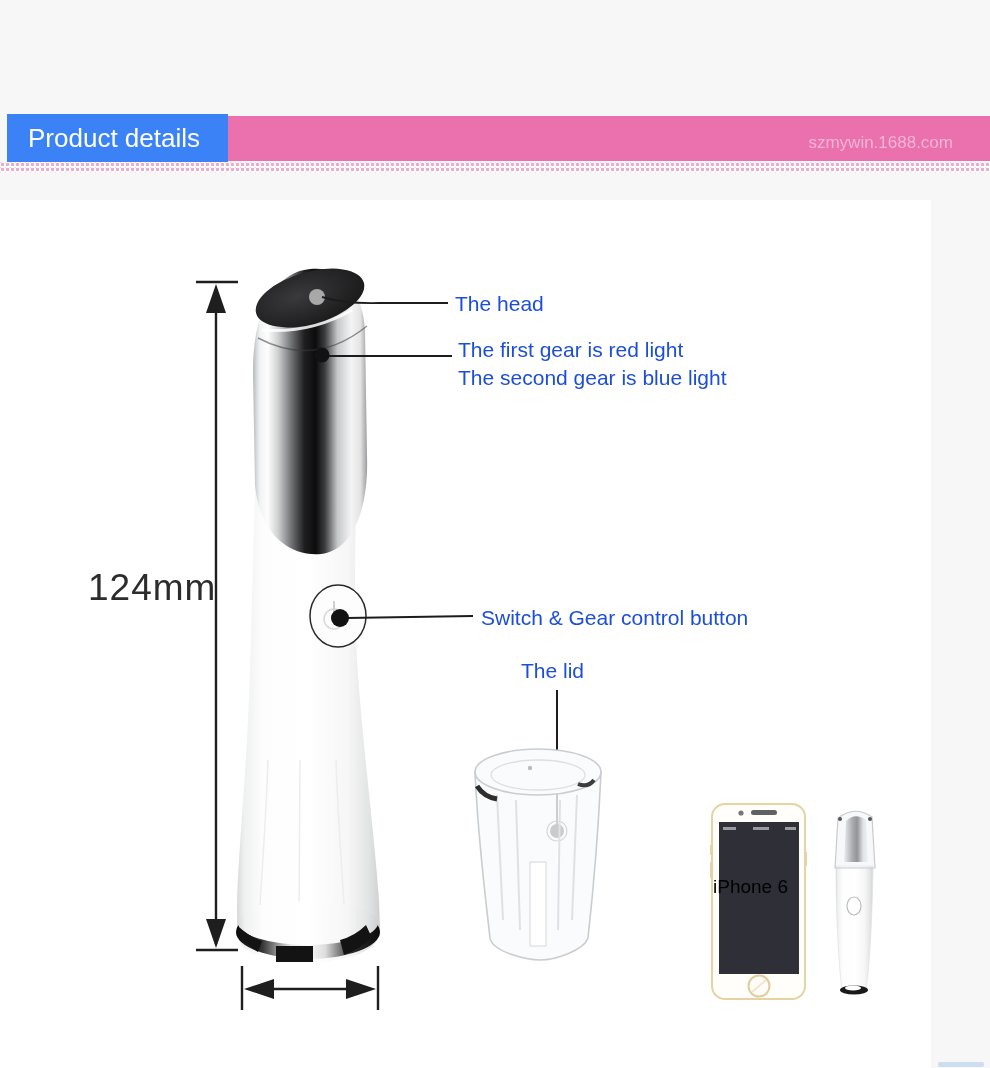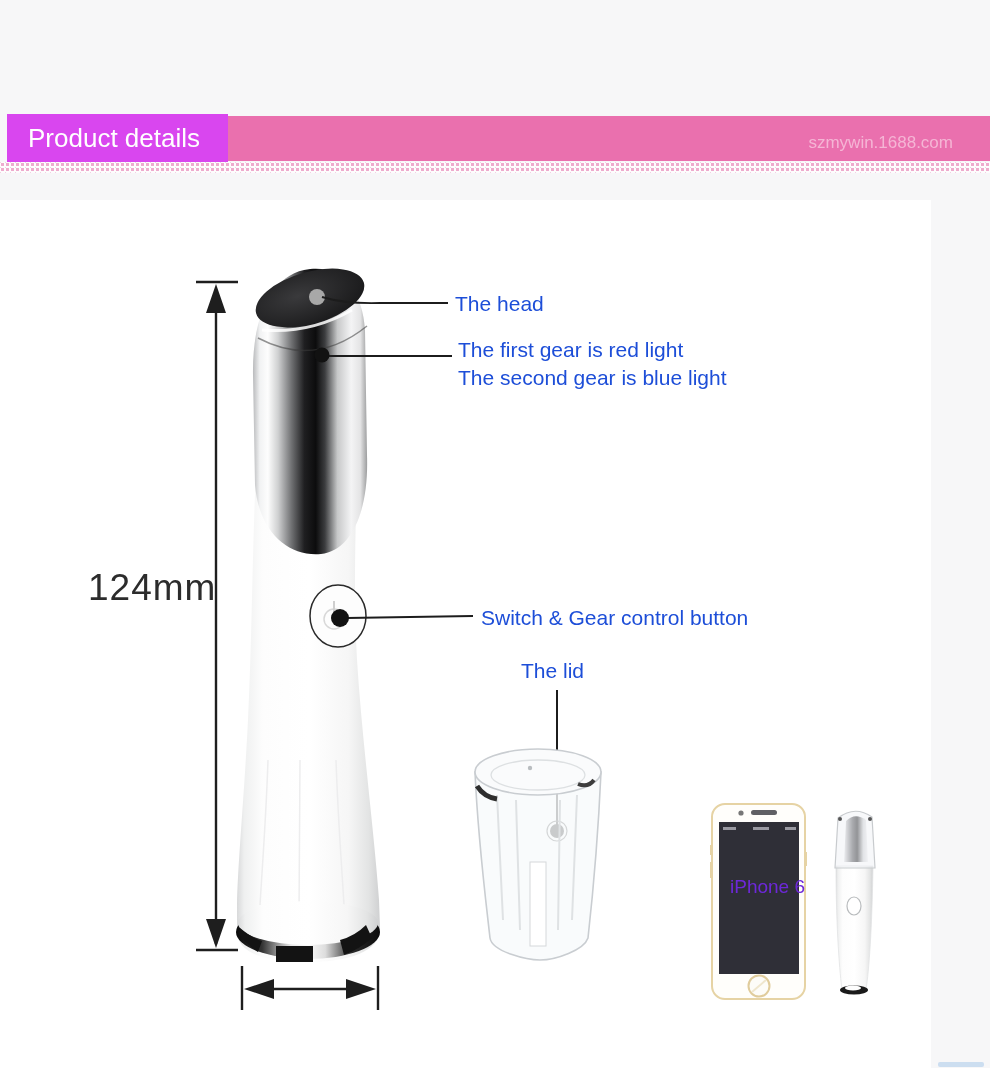--- a/index.html
+++ b/index.html
@@ -1,38 +1,38 @@
 <!DOCTYPE html>
 <html><head>
 <meta charset="utf-8">
 <style>
   html,body{margin:0;padding:0;}
   body{font-family:"Liberation Sans",sans-serif;}
   .canvas{position:relative;width:990px;height:1068px;background:#f7f7f8;overflow:hidden;}
   .content-bg{position:absolute;left:0;top:200px;width:931px;height:868px;background:#ffffff;}
   .banner-bar{position:absolute;left:227px;top:116px;width:763px;height:45px;background:#ea70ae;}
-  .banner-title{position:absolute;left:7px;top:114px;width:221px;height:48px;background:#d946ef;
+  .banner-title{position:absolute;left:7px;top:114px;width:221px;height:48px;background:#3b82f6;
     color:#ffffff;font-size:26px;line-height:48px;padding-left:21px;box-sizing:border-box;white-space:nowrap;}
   .watermark{position:absolute;right:37px;top:133px;font-size:17px;color:#f5b5d5;}
   .lace{position:absolute;left:0;top:162px;width:990px;height:11px;background-color:#fdfdfd;
     background-image:radial-gradient(circle at 2.5px 2.5px,#eeaccd 1.5px,rgba(0,0,0,0) 1.7px),
                      radial-gradient(circle at 0px 0px,#f6cfe3 1.2px,rgba(0,0,0,0) 1.5px);
     background-size:5px 5px;}
   svg.figure{position:absolute;left:0;top:0;}
   .label{position:absolute;color:#1d4ed8;font-size:21px;line-height:28px;white-space:nowrap;}
   .label-head{left:455px;top:290px;}
   .label-gear{left:458px;top:336px;}
   .label-switch{left:481px;top:604px;}
   .label-lid{left:521px;top:657px;}
   .label-size{left:647px;top:736px;font-size:22px;}
   .dim{position:absolute;color:#2c2c2c;font-size:37px;white-space:nowrap;letter-spacing:1px;text-align:center;}
   .dim-h{left:88px;top:567px;}
   .dim-w{left:259px;top:1008px;}
-  .phone-label{position:absolute;left:713px;top:876px;width:92px;text-align:right;
-    color:#6d28d9;font-size:19px;}
+  .phone-label{position:absolute;left:713px;top:876px;width:92px;text-align:left;
+    color:#000000;font-size:19px;}
   .wm-fragment{position:absolute;left:938px;top:1062px;width:46px;height:5px;
     background:rgba(150,190,230,0.45);border-radius:2px;}
 </style>
 </head>
 <body>
 
 <div class="canvas">
 
   <div class="content-bg"></div>
 

